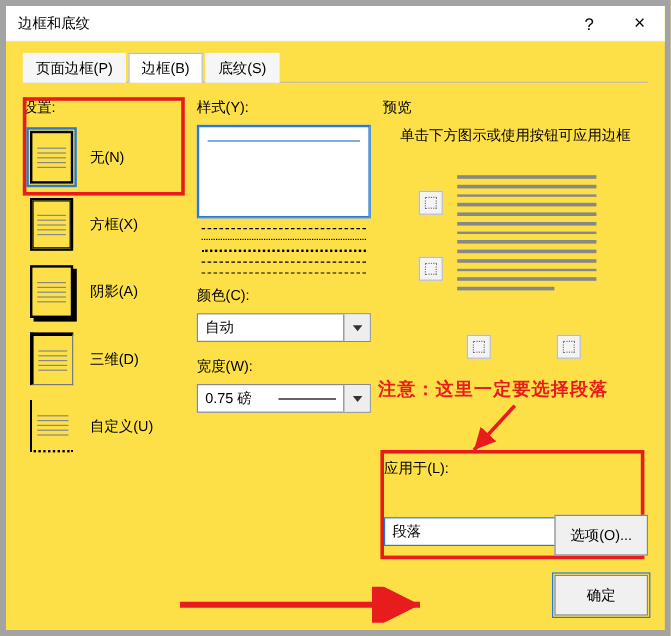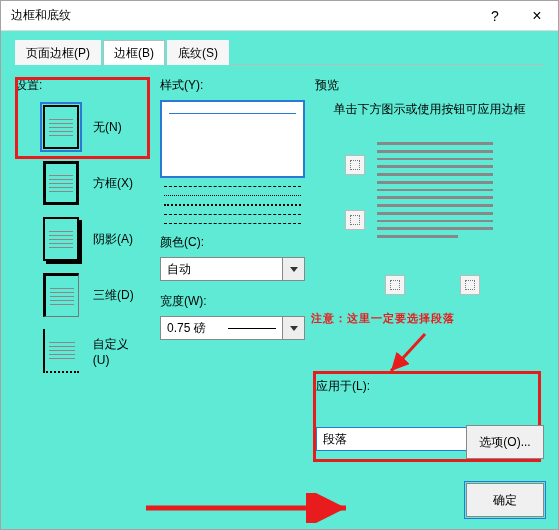--- a/index.html
+++ b/index.html
@@ -1,31 +1,31 @@
 <!DOCTYPE html>
 <html><head>
 <meta charset="utf-8">
 <style>
   * { box-sizing: border-box; }
   body { margin:0; font-family: "Microsoft YaHei","SimSun",sans-serif; font-size:12px; background:#fff; color:#000; }
-  .window { width:559px; height:530px; border:1px solid #a3a3a3; position:relative; background:#5eead4; }
+  .window { width:559px; height:530px; border:5px solid #a3a3a3; position:relative; background:#fde047; }
   .titlebar { height:30px; background:#fff; display:flex; align-items:center; border-bottom:1px solid #ddd; }
   .title { padding-left:10px; flex:1; }
   .tb-btn { width:42px; height:30px; display:flex; align-items:center; justify-content:center; font-size:14px; font-family:Arial,sans-serif; }
   .tb-btn.close { font-size:16px; }
   .body { position:absolute; top:30px; left:0; right:0; bottom:0; padding:8px 14px 12px 14px; }
   .tabs { display:flex; border-bottom:1px solid #bbb; height:26px; }
   .tab { padding:4px 10px 4px 10px; border:1px solid transparent; border-bottom:none; margin-right:2px; position:relative; top:1px; background:#f6f6f6; }
   .tab.active { border-color:#bbb; background:#fff; }
   .content { position:absolute; top:46px; left:14px; right:14px; bottom:50px; }
   .col-set { position:absolute; left:0; top:0; width:130px; }
   .col-style { position:absolute; left:145px; top:0; width:145px; }
   .col-preview { position:absolute; left:300px; top:0; right:0; }
   .section-label { margin-bottom:6px; }
-  .setting-item { display:flex; align-items:center; height:54px; margin-bottom:2px; cursor:pointer;margin-left:22px; }
+  .setting-item { display:flex; align-items:center; height:54px; margin-bottom:2px; cursor:pointer; }
   .setting-icon { width:36px; height:44px; border:2px solid #000; margin-left:6px; margin-right:14px; display:flex; flex-direction:column; justify-content:center; align-items:center; padding:4px; gap:3px; position:relative; }
   .setting-icon.selected { outline:2px solid #2a7ad4; outline-offset:1px; }
   .li { height:1px; background:#888; width:100%; }
   .hl-red { border:3px solid #e81c1c; padding:2px; }
   .hl1 { position:absolute; left:0; top:0; width:135px; height:82px; pointer-events:none; }
   .style-box { border:1px solid #888; height:78px; overflow:hidden; padding:6px; background:#fff; }
   .style-box.sel { border:1px solid #2a7ad4; box-shadow:0 0 0 1px #2a7ad4 inset;}
   .dashed-samples div { margin:8px 4px; }
   .combo { display:flex; border:1px solid #888; height:24px; background:#fff; align-items:center; }
   .combo span.val { flex:1; padding:0 6px; }
@@ -36,21 +36,21 @@
   .para-preview { position:absolute; left:60px; top:10px; width:120px; height:100px; display:flex; flex-direction:column; gap:5px; padding:2px; }
   .para-preview div { height:4px; background:#888; }
   .para-preview div.short { width:70%; }
   .mini-btn { position:absolute; width:20px;height:20px; border:1px solid #bbb; background:#f4f4f4; display:flex; align-items:center;justify-content:center; }
   .mini-btn .sq{ width:10px;height:10px;border:1px dotted #777;}
   .hl2 { border:3px solid #e81c1c; padding:4px 6px 8px 0; position:absolute; left:298px; right:3px; top:294px;}
   .opts-btn { position:absolute; right:0; top:348px; }
   .btn { height:26px; min-width:78px; border:1px solid #888; background:#f0f0f0; display:inline-flex; align-items:center; justify-content:center; padding:16px 10px; cursor:pointer; }
   .btn.primary { outline:1px solid #2a7ad4; outline-offset:1px;}
   .footer { position:absolute; right:14px; bottom:12px; display:flex; gap:10px; }
-  .annot { position:absolute; left:296px; top:234px; color:#e81c1c; font-size:11px; font-weight:600; letter-spacing:1px; }
+  .annot { position:absolute; left:296px; top:234px; color:#e81c1c; font-size:15px; font-weight:600; letter-spacing:1px; }
   .arrow-red { position:absolute; pointer-events:none; }
   .width-line { flex:1; border-top:1px solid #000; margin:0 6px; }
 </style>
 </head>
 <body>
 <div class="window">
 
   <div class="titlebar">
     <div class="title">边框和底纹</div>
     <div class="tb-btn">?</div>

